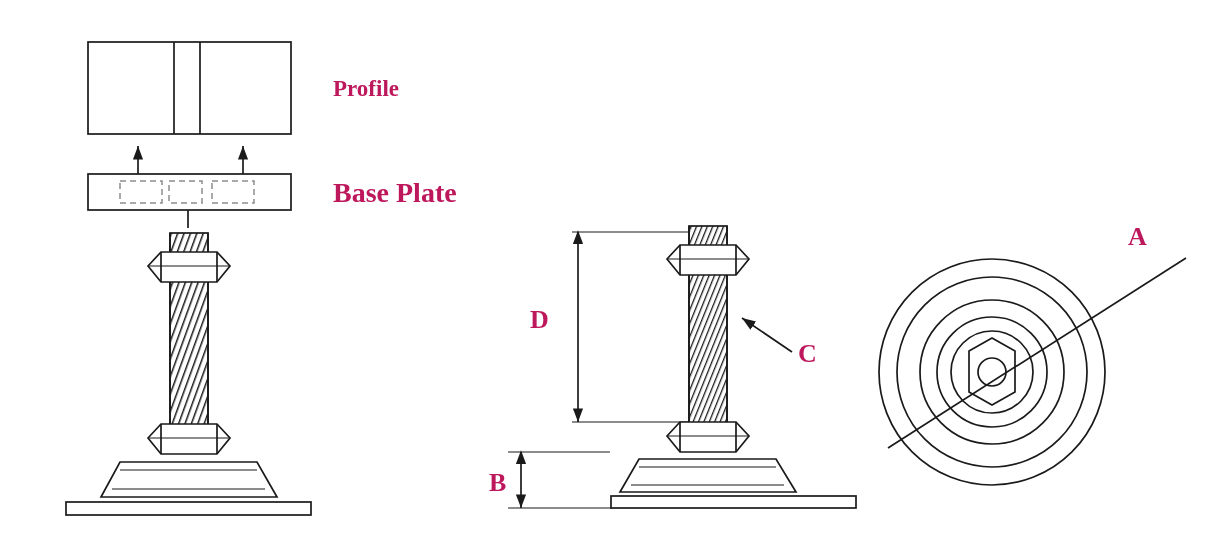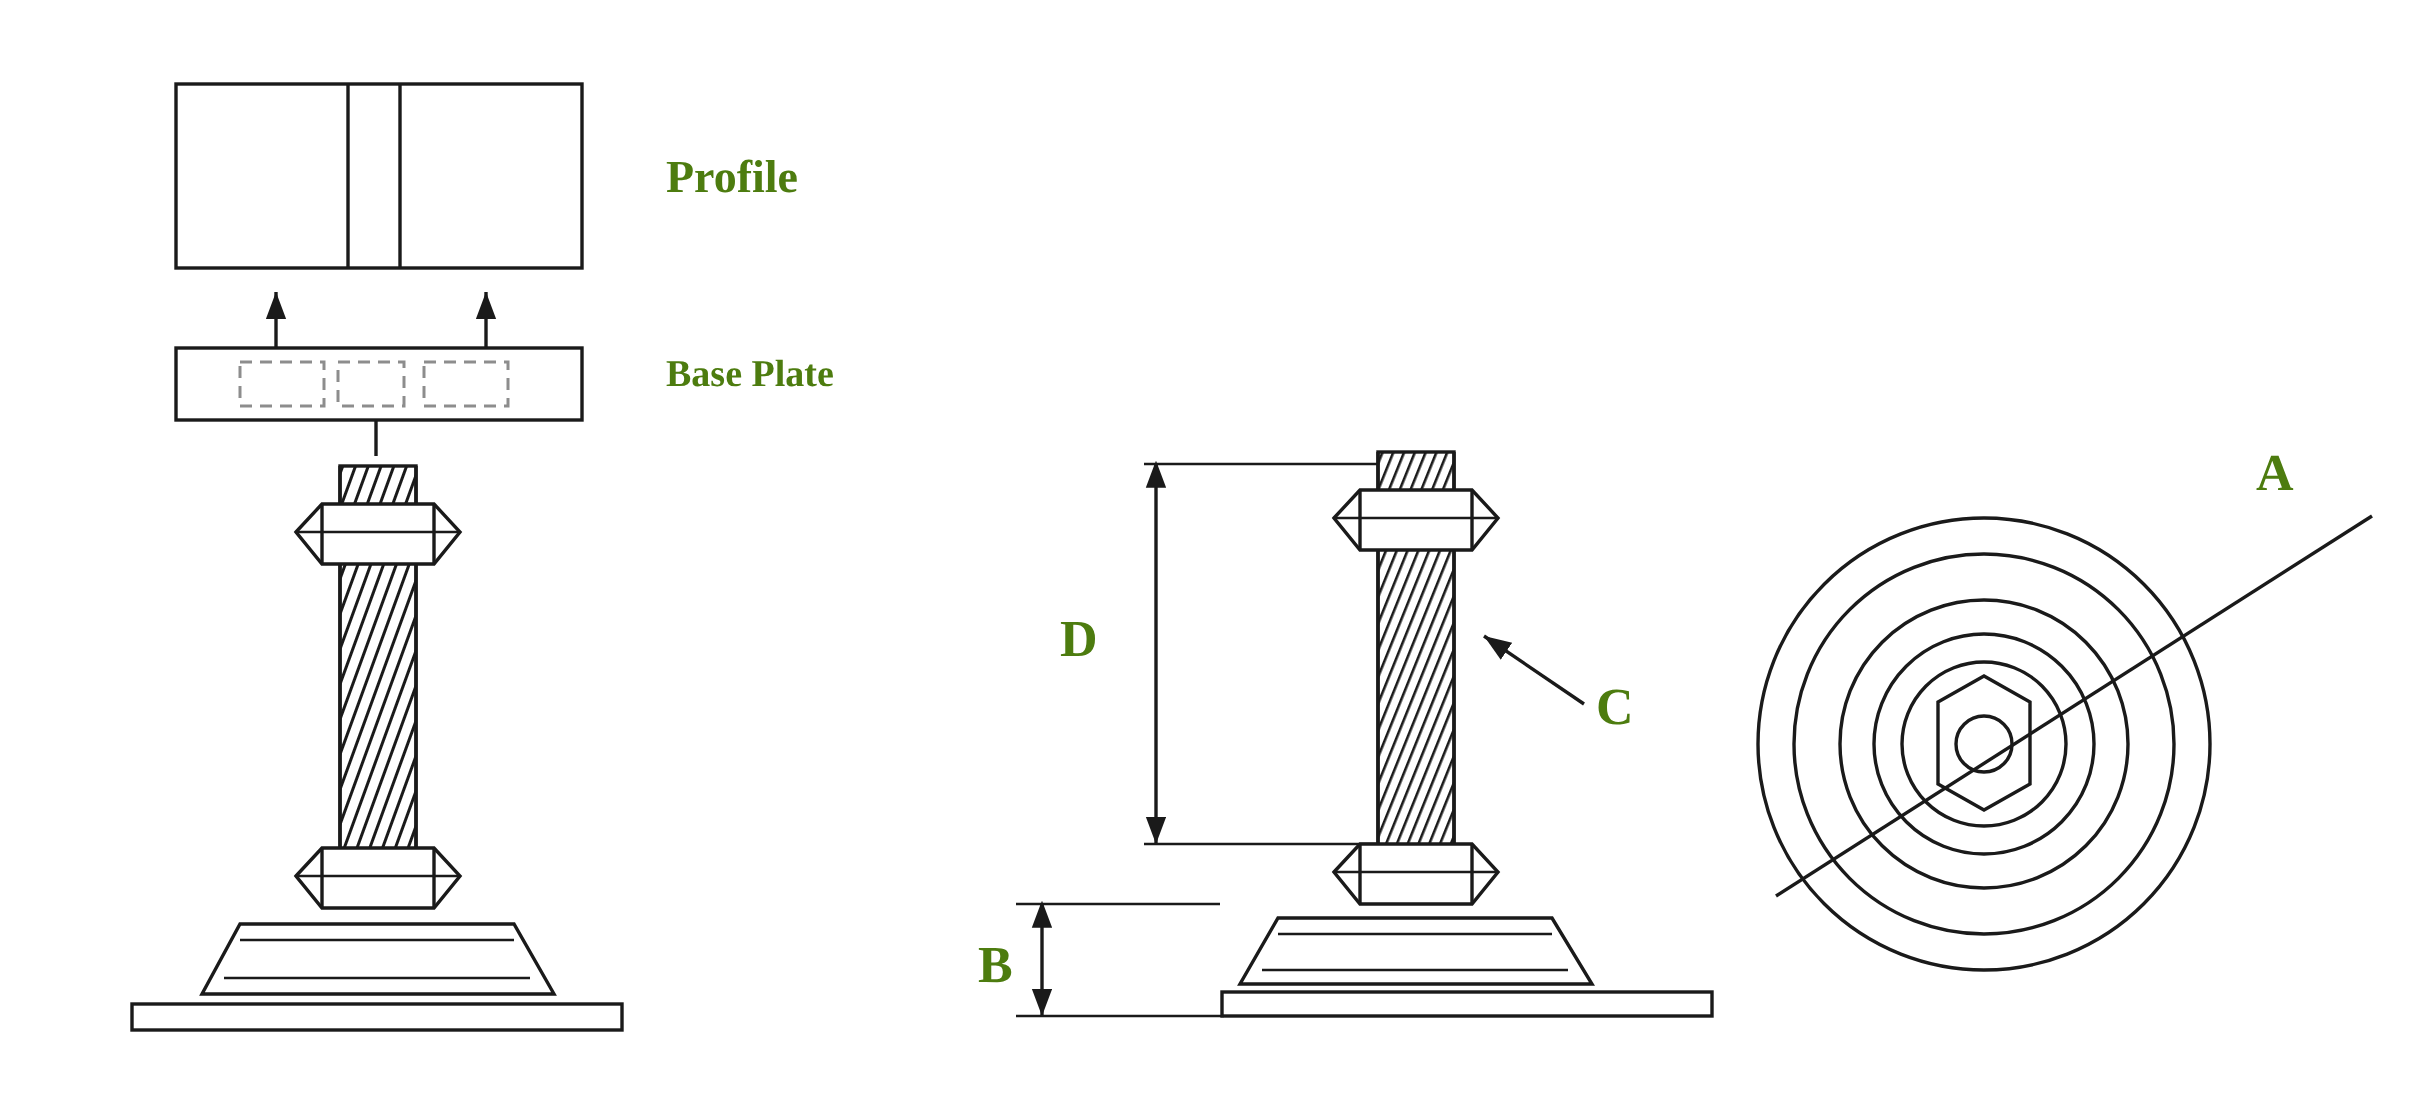--- a/index.html
+++ b/index.html
@@ -21,25 +21,25 @@
     position: absolute;
     left: 0;
     top: 0;
     width: 1210px;
     height: 554px;
   }
   .lbl {
     position: absolute;
     font-family: "Liberation Serif", serif;
     font-weight: bold;
-    color: #4d7c0f;
+    color: #be185d;
     white-space: nowrap;
   }
   .lbl-profile { left: 333px; top: 76px; font-size: 23px; }
-  .lbl-baseplate { left: 333px; top: 177px; font-size: 19px; }
+  .lbl-baseplate { left: 333px; top: 177px; font-size: 28px; }
   .lbl-D { left: 530px; top: 305px; font-size: 26px; }
   .lbl-C { left: 798px; top: 339px; font-size: 26px; }
   .lbl-B { left: 489px; top: 468px; font-size: 26px; }
   .lbl-A { left: 1128px; top: 222px; font-size: 26px; }
 </style>
 </head>
 <body>
 
 <div id="canvas">
 

